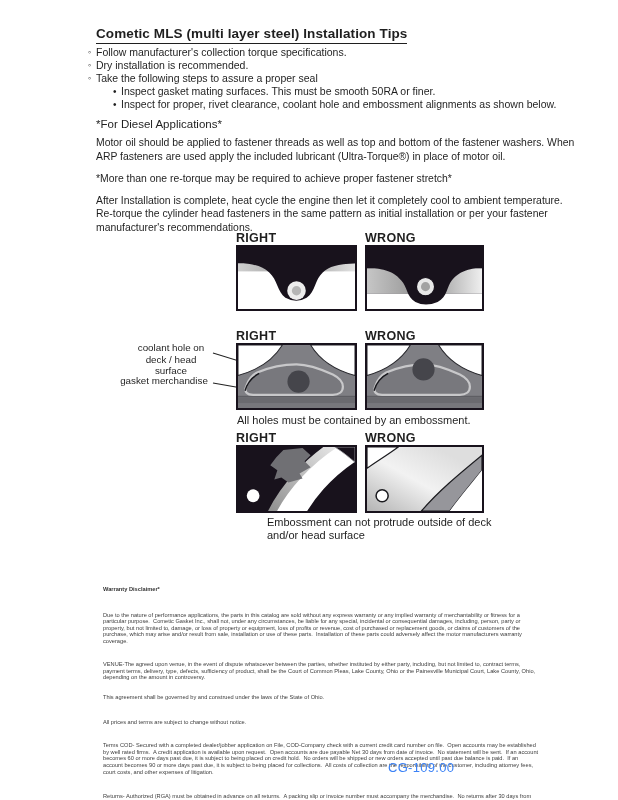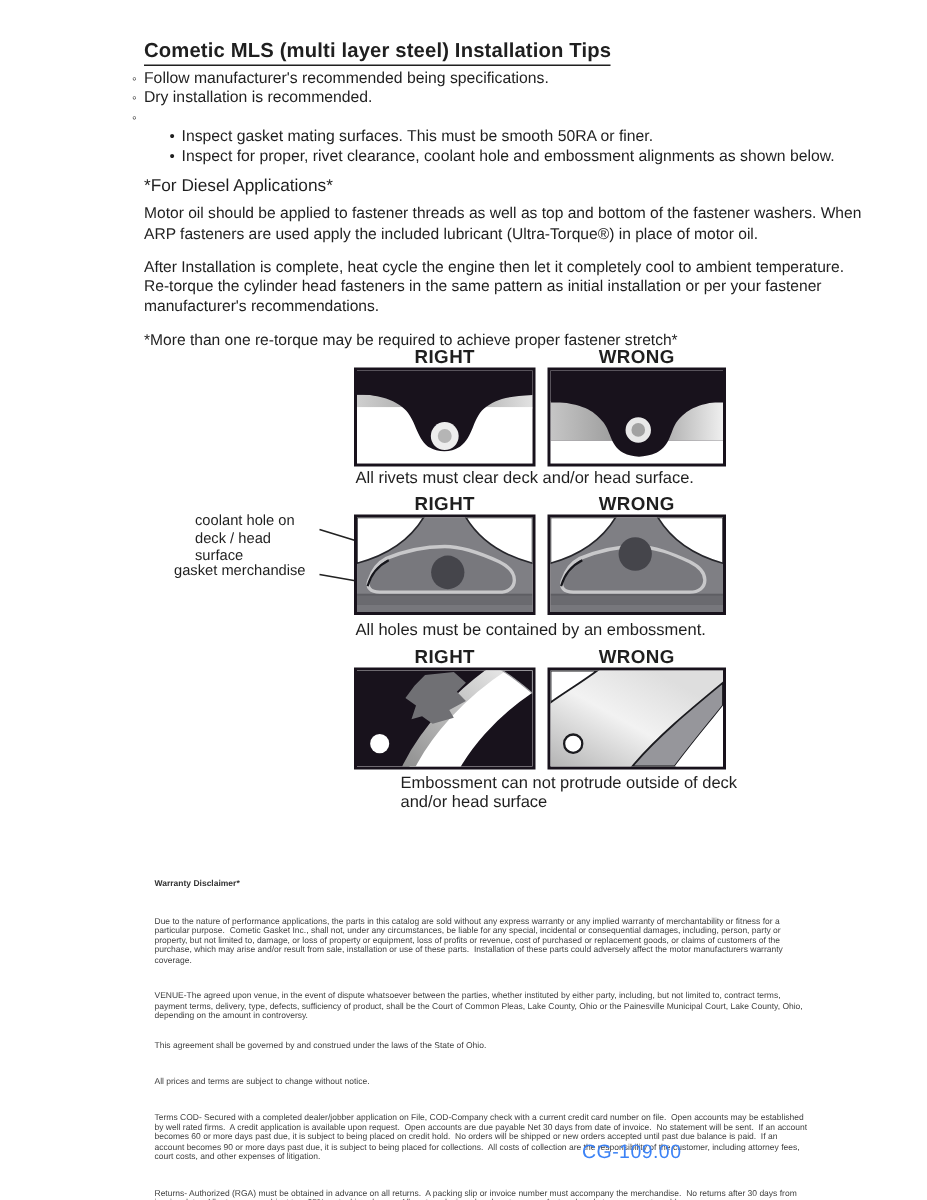--- a/index.html
+++ b/index.html
@@ -16,26 +16,26 @@
   .tips{position:absolute;left:88px;top:46px;font-size:10.5px;line-height:13.1px;}
   .tip-row{display:flex;}
   .tip-row .mk{width:8px;flex:0 0 8px;font-size:9px;line-height:13.1px;}
   .tip-row.sub{margin-left:25px;}
   .tip-row.sub .mk{font-size:10px;}
   .diesel{position:absolute;left:96px;top:118px;width:482px;font-size:10.4px;line-height:13.3px;}
   .diesel h2{font-size:11.5px;font-weight:normal;margin:0 0 5px 0;}
   .diesel p{margin:0 0 0 0;}
   .diesel p + p{margin-top:9px;}
 
-  .dg-header{position:absolute;font-size:12.5px;font-weight:bold;letter-spacing:.3px;text-align:center;}
+  .dg-header{position:absolute;font-size:12.5px;font-weight:bold;letter-spacing:.3px;}
   .dg-img{position:absolute;border:2.5px solid #18121c;box-sizing:border-box;background:#fff;}
   .dg-img svg{display:block;width:100%;height:100%;}
   .dg-caption{position:absolute;font-size:11px;line-height:13px;}
 
-  .dg-label{position:absolute;font-size:9.8px;line-height:11.5px;text-align:left;color:#1f1f1f;}
+  .dg-label{position:absolute;font-size:9.8px;line-height:11.5px;text-align:center;color:#1f1f1f;}
   .leader-overlay{position:absolute;left:210px;top:345px;width:90px;height:50px;pointer-events:none;}
 
   .fineprint{
     position:absolute;left:103px;top:573px;width:500px;
     font-size:6.5px;line-height:1.16;color:#3d3d3d;
     transform:scale(0.872);transform-origin:0 0;white-space:pre-wrap;
   }
   .fineprint .fp-title{font-weight:bold;color:#333;margin:0 0 6px 0;}
   .fineprint p{margin:0 0 5px 0;}
   .fineprint p.tight{margin:0;}
@@ -44,44 +44,45 @@
 </head>
 <body>
 
 <div class="page">
 
   <div class="title">Cometic MLS (multi layer steel) Installation Tips</div>
 
   <div class="tips">
     <div class="tip-row">
       <span class="mk">◦</span>
-      <span>Follow manufacturer's recommended being specifications.</span>
+      <span>Follow manufacturer's collection torque specifications.</span>
     </div>
     <div class="tip-row">
       <span class="mk">◦</span>
       <span>Dry installation is recommended.</span>
     </div>
     <div class="tip-row">
       <span class="mk">◦</span>
+      <span>Take the following steps to assure a proper seal</span>
     </div>
     <div class="tip-row sub">
       <span class="mk">•</span>
       <span>Inspect gasket mating surfaces.  This must be smooth 50RA or finer.</span>
     </div>
     <div class="tip-row sub">
       <span class="mk">•</span>
       <span>Inspect for proper, rivet clearance, coolant hole and embossment alignments as shown below.</span>
     </div>
   </div>
 
   <div class="diesel">
     <h2>*For Diesel Applications*</h2>
     <p>Motor oil should be applied to fastener threads as well as top and bottom of the fastener washers. When ARP fasteners are used apply the included lubricant (Ultra-Torque®) in place of motor oil.</p>
+    <p>*More than one re-torque may be required to achieve proper fastener stretch*</p>
     <p>After Installation is complete, heat cycle the engine then let it completely cool to ambient temperature. Re-torque the cylinder head fasteners in the same pattern as initial installation or per your fastener manufacturer's recommendations.</p>
-    <p>*More than one re-torque may be required to achieve proper fastener stretch*</p>
   </div>
 
   <div class="dg-header" style="left:236px;top:231px;width:121px;">RIGHT</div>
   <div class="dg-header" style="left:365px;top:231px;width:119px;">WRONG</div>
 
   <div class="dg-img" style="left:236px;top:245px;width:121px;height:66px;">
     <svg viewBox="0 0 116 61" preserveAspectRatio="none">
       <defs>
         <linearGradient id="wedge1" x1="0" y1="0" x2="1" y2="0">
           <stop offset="0" stop-color="#cfcfcf"></stop>
@@ -109,21 +110,20 @@
       </defs>
       <rect width="114" height="61" fill="#18121c"></rect>
       <rect x="0" y="21" width="114" height="25" fill="url(#wedge2)"></rect>
       <rect x="0" y="46" width="114" height="15" fill="#ffffff"></rect>
       <path d="M0,0 H114 V20 C96,22 90,26 84,33 C79,39 80,49 70,54 Q58,59 48,54 C39,49 40,39 34,33 C28,26 22,22 0,20 Z" fill="#18121c"></path>
       <circle cx="58" cy="39" r="9" fill="#e8e8e8" stroke="#18121c" stroke-width="1.2"></circle>
       <circle cx="58" cy="39" r="4.5" fill="#a2a2a2"></circle>
     </svg>
   </div>
 
-  <div class="dg-caption" style="left:237px;top:313px;">All rivets must clear deck and/or head surface.</div>
 
   <div class="dg-header" style="left:236px;top:329px;width:121px;">RIGHT</div>
   <div class="dg-header" style="left:365px;top:329px;width:119px;">WRONG</div>
 
   <div class="dg-label" style="left:130px;top:342px;width:82px;">
     <div>coolant hole on</div>
     <div>deck / head surface</div>
   </div>
   <div class="dg-label" style="left:116px;top:375px;width:96px;">gasket merchandise</div>
 

